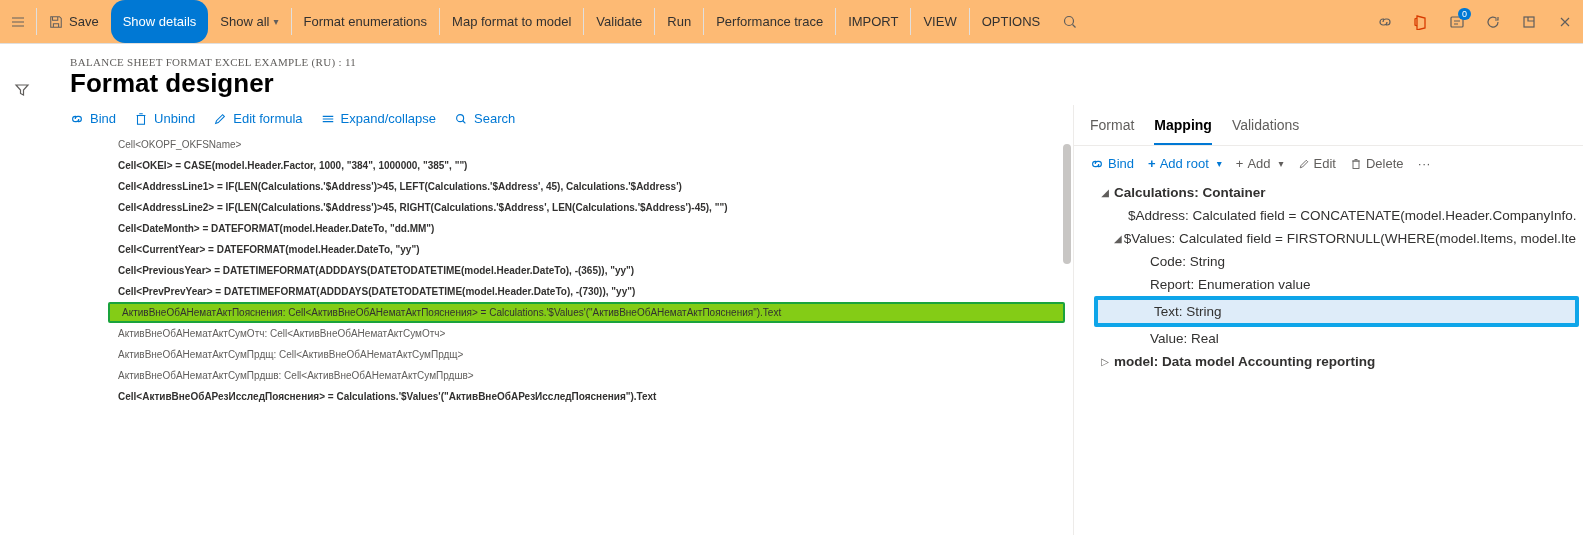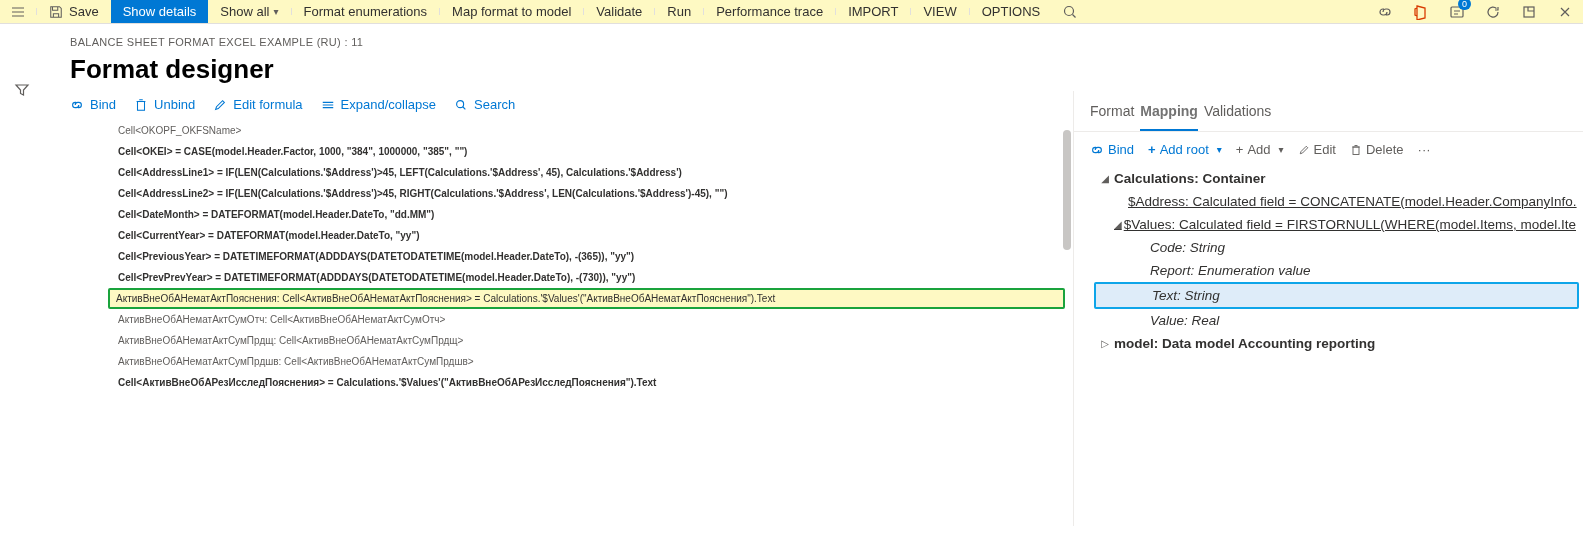--- a/index.html
+++ b/index.html
@@ -1,52 +1,52 @@
 <!DOCTYPE html>
 <html><head>
 <meta charset="utf-8">
 <style>
   * { box-sizing: border-box; margin: 0; padding: 0; }
   html, body { width: 1583px; height: 535px; font-family: "Segoe UI", Arial, sans-serif; font-size: 13px; color: #323130; background: #fff; overflow: hidden; }
-  .command-bar { display: flex; align-items: stretch; height: 24px; border-bottom: 1px solid #e1dfdd; background: #fef9c3; }
+  .command-bar { display: flex; align-items: stretch; height: 44px; border-bottom: 1px solid #e1dfdd; background: #fdba74; }
   .cmd-btn { display: flex; align-items: center; padding: 0 12px; cursor: pointer; font-size: 13px; color: #323130; white-space: nowrap; }
   .cmd-btn.icon-only { padding: 0 10px; }
-  .cmd-btn.highlight { background: #0078d4; color: #fff; }
+  .cmd-btn.highlight { background: #0078d4; color: #fff; border-radius: 14px; }
   .cmd-sep { width: 1px; background: #e1dfdd; margin: 8px 0; }
   .cmd-spacer { flex: 1; }
   .chev { font-size: 10px; margin-left: 4px; color: #605e5c; }
   .header-area { padding: 12px 0 6px 70px; }
-  .breadcrumb { font-size: 11px; color: #605e5c; letter-spacing: 0.3px; margin-bottom: 6px; }
+  .breadcrumb { font-size: 11px; color: #605e5c; letter-spacing: 0.3px; margin-bottom: 0; font-family: Liberation Serif, serif; }
   .page-title { font-size: 26px; font-weight: 600; color: #000000; }
   .left-rail { position: absolute; left: 0; top: 40px; width: 44px; display: flex; flex-direction: column; align-items: center; padding-top: 34px; gap: 10px; }
   .left-rail .rail-btn { width: 32px; height: 32px; display: flex; align-items: center; justify-content: center; color: #605e5c; cursor: pointer; }
   .main-row { display: flex; height: calc(100% - 100px); }
   .left-pane { flex: 1 1 auto; min-width: 0; padding: 0 0 0 70px; display: flex; flex-direction: column; }
   .right-pane { width: 510px; border-left: 1px solid #edebe9; display: flex; flex-direction: column; }
   .sub-toolbar { display: flex; align-items: center; gap: 18px; padding: 6px 0 8px 0; font-size: 13px; }
   .sub-toolbar .tb-item { display: flex; align-items: center; gap: 6px; color: #0078d4; cursor: pointer; }
   .sub-toolbar .tb-item .icn { color: #0078d4; }
   .format-list { flex: 1; overflow: hidden; padding-left: 44px; padding-right: 8px; position: relative; }
   .format-row { padding: 5px 4px; font-size: 10px; color: #323130; white-space: nowrap; overflow: hidden; text-overflow: ellipsis; }
   .format-row.dim { color: #605e5c; font-weight: 400; }
   .format-row.bold { font-weight: 600; }
-  .format-row.highlighted { border: 2px solid #1aa33c; border-radius: 2px; padding: 3px 6px; margin-left: -6px; background: #fef9c3; }
+  .format-row.highlighted { border: 2px solid #1aa33c; border-radius: 2px; padding: 3px 12px; margin-left: -6px; background: #84cc16; }
   .scroll-thumb { position: absolute; right: 2px; top: 10px; width: 8px; height: 120px; background: #c8c6c4; border-radius: 4px; }
-  .tabs { display: flex; gap: 6px; padding: 6px 16px 0 16px; border-bottom: 1px solid #edebe9; }
+  .tabs { display: flex; gap: 20px; padding: 6px 16px 0 16px; border-bottom: 1px solid #edebe9; }
   .tab { padding: 6px 0 10px 0; font-size: 14px; color: #605e5c; cursor: pointer; border-bottom: 2px solid transparent; }
-  .tab.active { color: #737373; font-weight: 600; border-bottom-color: #0078d4; }
+  .tab.active { color: #000000; font-weight: 600; border-bottom-color: #0078d4; }
   .map-toolbar { display: flex; align-items: center; gap: 14px; padding: 10px 16px 6px 16px; font-size: 13px; }
   .map-toolbar .mbtn { display: flex; align-items: center; gap: 4px; color: #605e5c; cursor: pointer; }
   .map-toolbar .mbtn.primary { color: #0078d4; }
   .tree { padding: 4px 4px 0 20px; font-size: 13.5px; }
   .tree-row { display: flex; align-items: center; padding: 4px 4px; white-space: nowrap; }
-  .tree-row.sel { background: #deecf9; border: 2px solid #0ea5e9; border-radius: 2px; }
+  .tree-row.sel { background: #deecf9; border: 4px solid #0ea5e9; border-radius: 2px; }
   .tree-toggle { width: 14px; color: #605e5c; font-size: 10px; display: inline-block; text-align: center; margin-right: 2px; }
-  .tree-indent-1 { padding-left: 34px; text-decoration: underline; }
-  .tree-indent-2 { padding-left: 56px; font-style: italic; }
+  .tree-indent-1 { padding-left: 34px; }
+  .tree-indent-2 { padding-left: 56px; }
   .badge { position: relative; display: inline-block; }
   .badge-count { position: absolute; top: -6px; right: -6px; background: #0078d4; color: #fff; font-size: 9px; border-radius: 8px; padding: 1px 4px; line-height: 10px; }
   svg { display: block; }
 </style>
 </head>
 <body>
 
 <div class="command-bar">
   <div class="cmd-btn icon-only">
     <svg width="16" height="16" viewBox="0 0 16 16">

